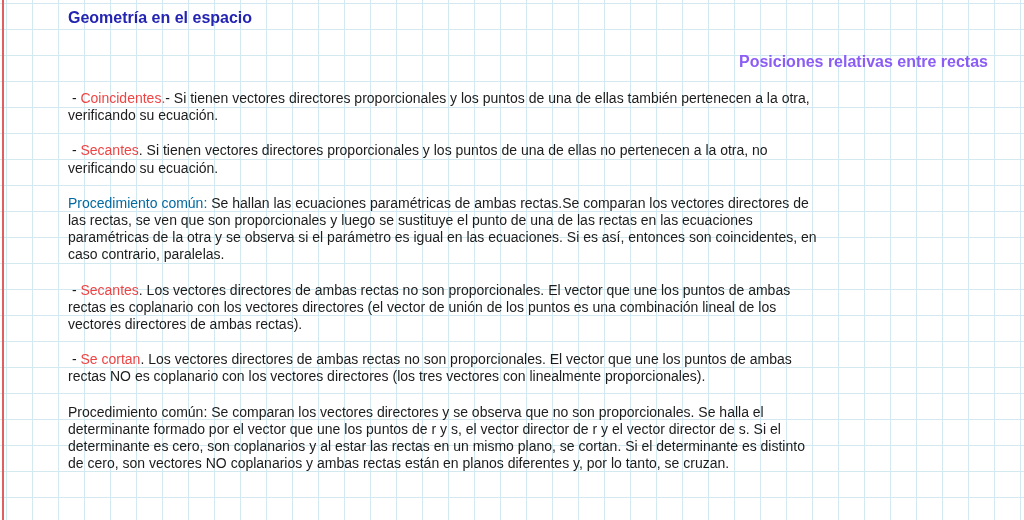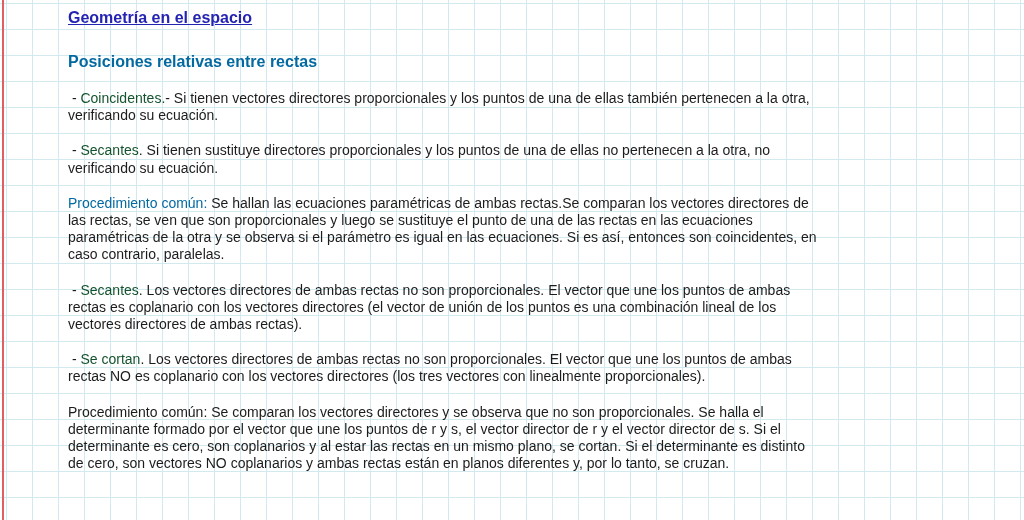--- a/index.html
+++ b/index.html
@@ -12,35 +12,35 @@
       linear-gradient(to right,#d3e9f0 0,#d3e9f0 1px,transparent 1px),
       linear-gradient(to bottom,#d3e9f0 0,#d3e9f0 1px,transparent 1px);
     background-size:2px 100%,26px 100%,100% 26px;
     background-position:2px 0,6px 0,0 3px;
     background-repeat:no-repeat,repeat-x,repeat-y;
   }
   .content{
     position:absolute;left:68px;top:8px;width:920px;
     font-size:14px;line-height:17.2px;color:#1c1c1c;
   }
-  .h1{font-size:16px;line-height:20px;font-weight:bold;color:#2424b2;margin:0;text-decoration:underline;}
-  .h2{font-size:16px;line-height:20px;font-weight:bold;color:#0369a1;margin:24px 0 0 0;}
+  .h1{font-size:16px;line-height:20px;font-weight:bold;color:#2424b2;margin:0;}
+  .h2{font-size:16px;line-height:20px;font-weight:bold;color:#8b5cf6;margin:24px 0 0 0;text-align:right;}
   .intro{margin:21px 0 0 0;white-space:pre-wrap;}
   .para{margin:18px 0 0 0;white-space:pre-wrap;}
   .seg-body{color:#1c1c1c;}
-  .seg-purple{color:#14532d;}
+  .seg-purple{color:#ef4444;}
   .seg-red{color:#0369a1;}
 </style>
 </head>
 <body>
 
 <div class="content">
   <div class="h1">Geometría en el espacio</div>
   <div class="h2">Posiciones relativas entre rectas</div>
   <div id="paragraphs">
       <p class="para"><span class="seg-body"> - </span><span class="seg-purple">Coincidentes.</span><span class="seg-body">- Si tienen vectores directores proporcionales y los puntos de una de ellas también pertenecen a la otra,</span><br><span class="seg-body">verificando su ecuación.</span></p>
-      <p class="para"><span class="seg-body"> - </span><span class="seg-purple">Secantes</span><span class="seg-body">. Si tienen sustituye directores proporcionales y los puntos de una de ellas no pertenecen a la otra, no</span><br><span class="seg-body">verificando su ecuación.</span></p>
+      <p class="para"><span class="seg-body"> - </span><span class="seg-purple">Secantes</span><span class="seg-body">. Si tienen vectores directores proporcionales y los puntos de una de ellas no pertenecen a la otra, no</span><br><span class="seg-body">verificando su ecuación.</span></p>
       <p class="para"><span class="seg-red">Procedimiento común:</span><span class="seg-body"> Se hallan las ecuaciones paramétricas de ambas rectas.Se comparan los vectores directores de</span><br><span class="seg-body">las rectas, se ven que son proporcionales y luego se sustituye el punto de una de las rectas en las ecuaciones</span><br><span class="seg-body">paramétricas de la otra y se observa si el parámetro es igual en las ecuaciones. Si es así, entonces son coincidentes, en</span><br><span class="seg-body">caso contrario, paralelas.</span></p>
       <p class="para"><span class="seg-body"> - </span><span class="seg-purple">Secantes</span><span class="seg-body">. Los vectores directores de ambas rectas no son proporcionales. El vector que une los puntos de ambas</span><br><span class="seg-body">rectas es coplanario con los vectores directores (el vector de unión de los puntos es una combinación lineal de los</span><br><span class="seg-body">vectores directores de ambas rectas).</span></p>
       <p class="para"><span class="seg-body"> - </span><span class="seg-purple">Se cortan</span><span class="seg-body">. Los vectores directores de ambas rectas no son proporcionales. El vector que une los puntos de ambas</span><br><span class="seg-body">rectas NO es coplanario con los vectores directores (los tres vectores con linealmente proporcionales).</span></p>
       <p class="para"><span class="seg-body">Procedimiento común: Se comparan los vectores directores y se observa que no son proporcionales. Se halla el</span><br><span class="seg-body">determinante formado por el vector que une los puntos de r y s, el vector director de r y el vector director de s. Si el</span><br><span class="seg-body">determinante es cero, son coplanarios y al estar las rectas en un mismo plano, se cortan. Si el determinante es distinto</span><br><span class="seg-body">de cero, son vectores NO coplanarios y ambas rectas están en planos diferentes y, por lo tanto, se cruzan.</span></p>
     </div>
 </div>
 
 </body></html>

